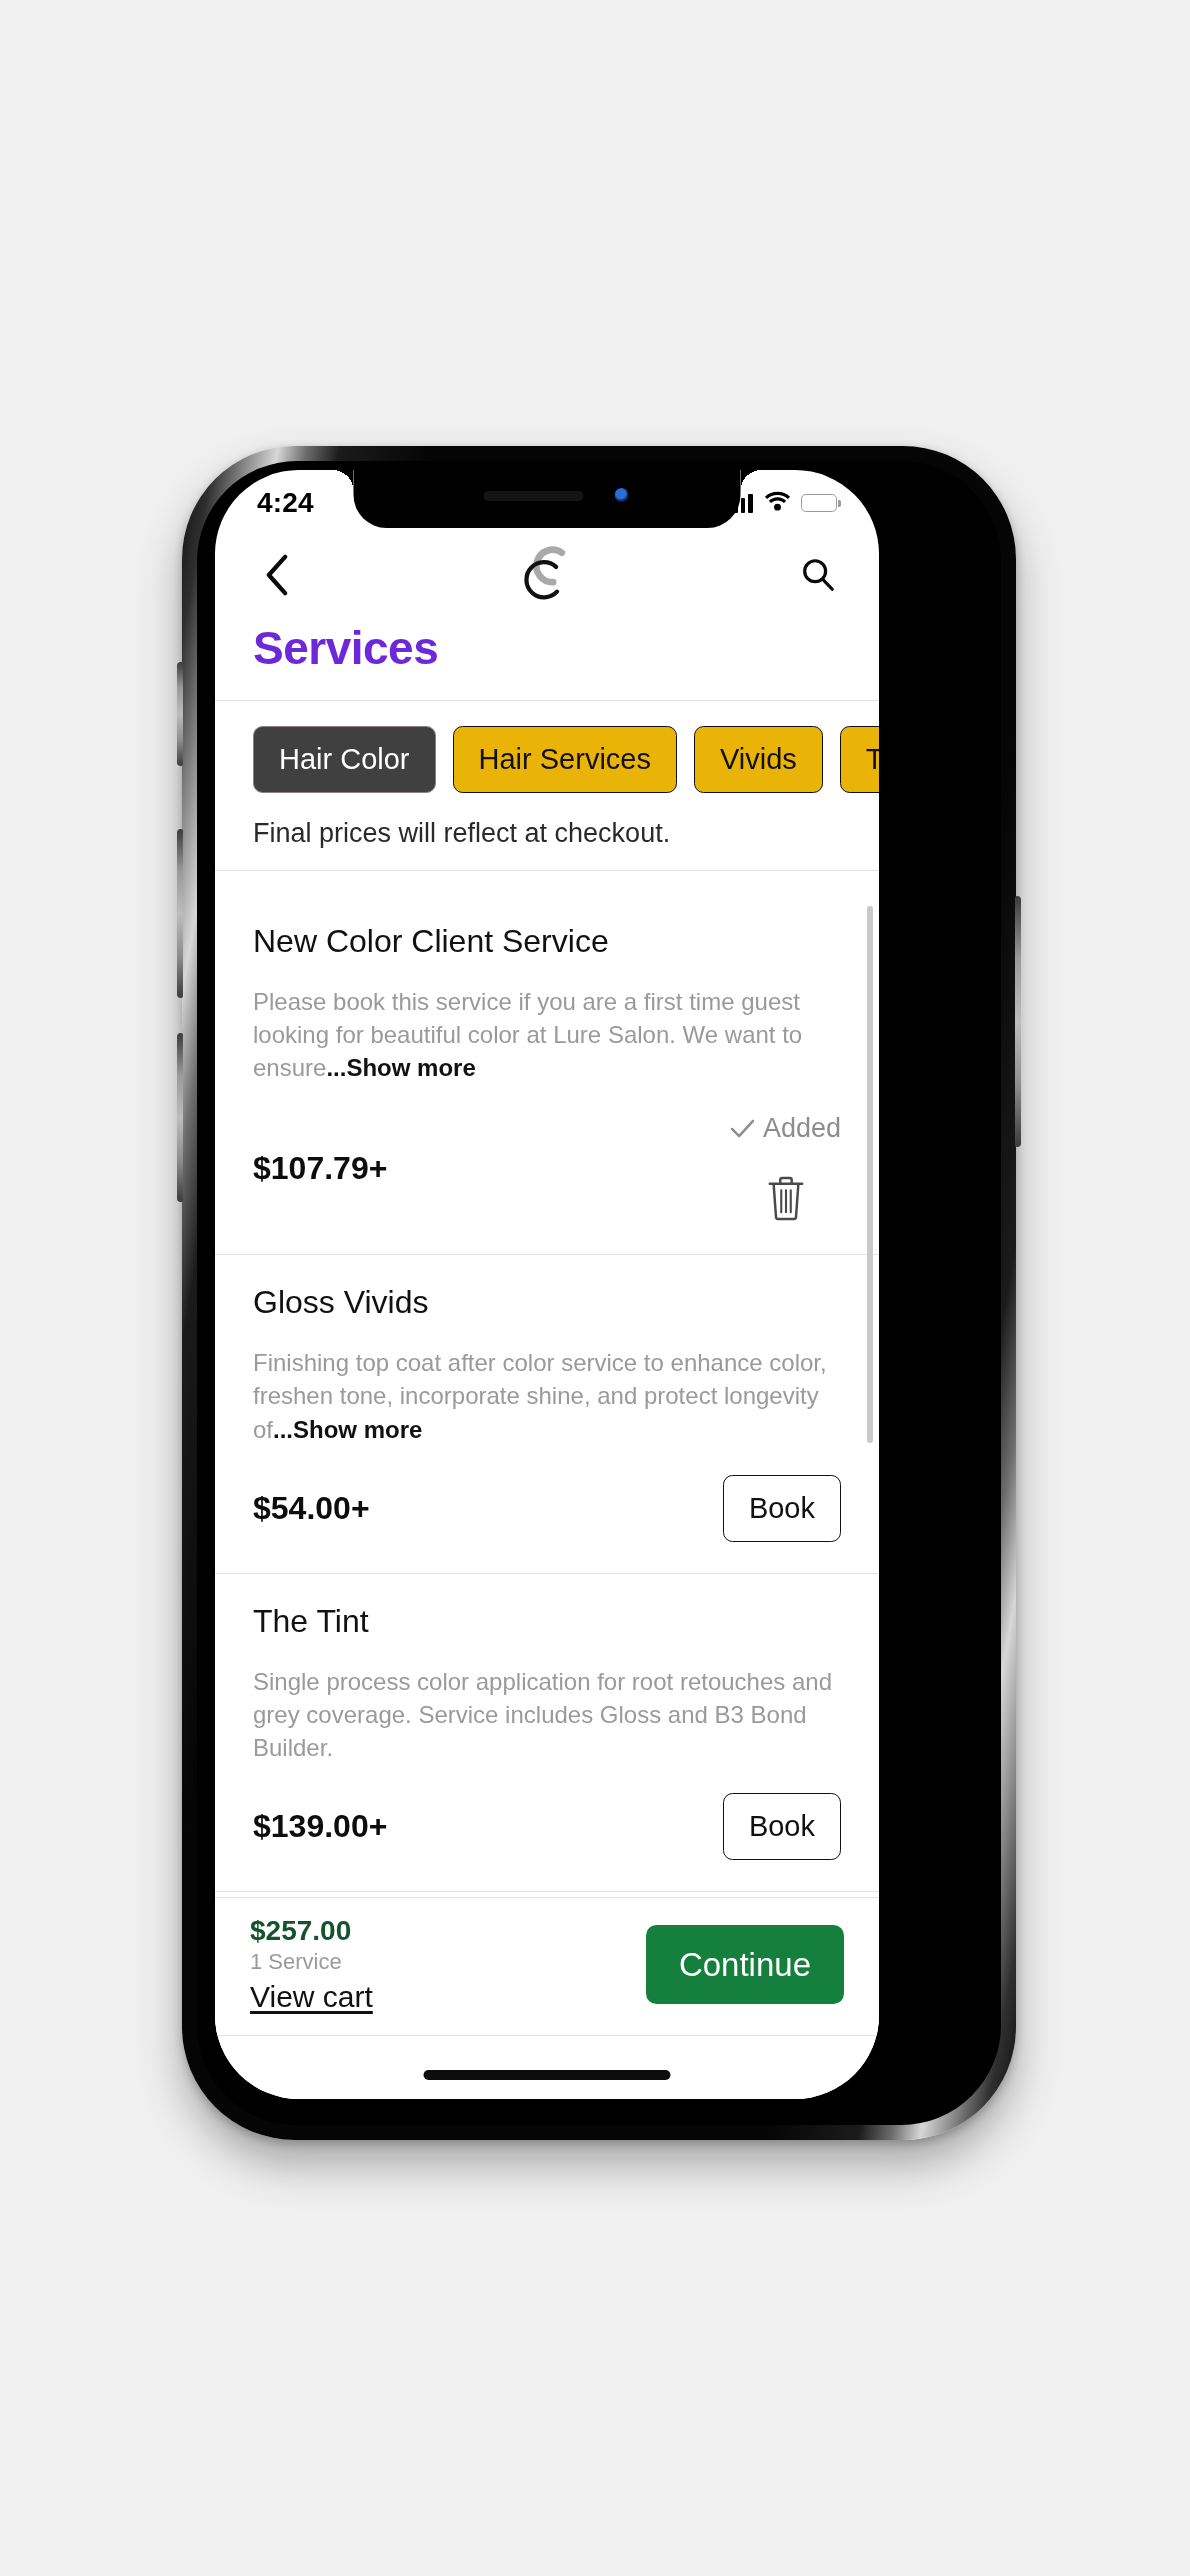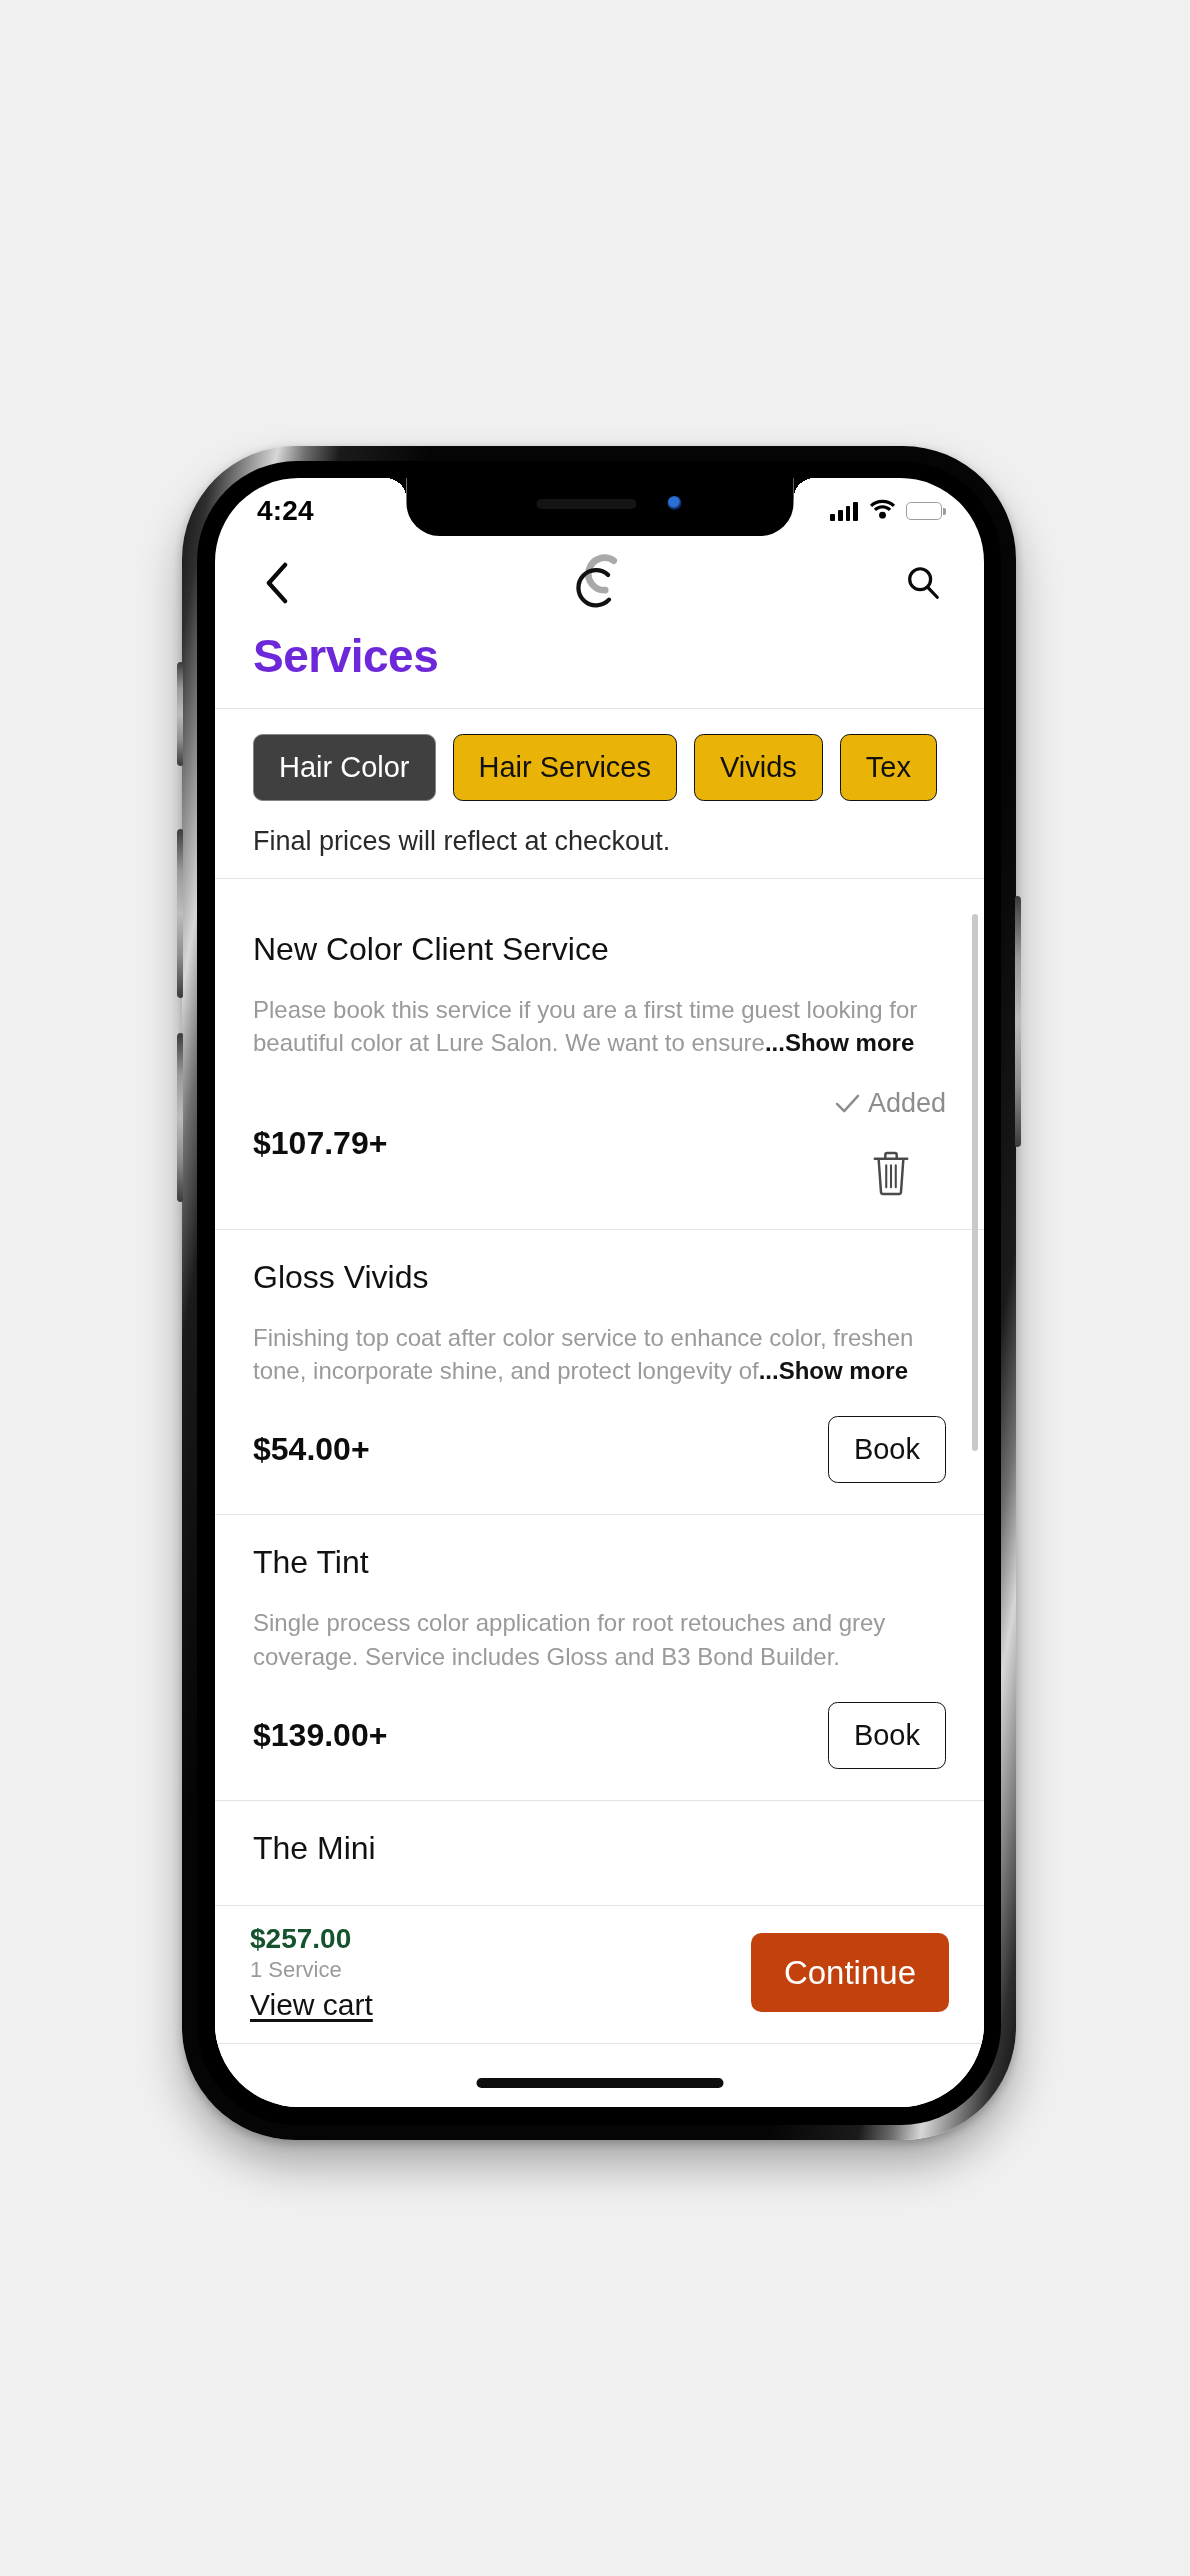--- a/index.html
+++ b/index.html
@@ -19,21 +19,21 @@
                       #6e6e6e 11%,#1b1b1b 14%,#050505 22%,#050505 78%,
                       #1b1b1b 86%,#6e6e6e 89%,#d7d7d7 91.5%,#8d8d8d 94%,
                       #2f2f2f 97%,#0b0b0b 100%);
     box-shadow:0 25px 44px rgba(0,0,0,.30), 0 3.8px 9.6px rgba(0,0,0,.22);
   }
   #phone-inner-bezel{
     position:absolute;left:15.3px;top:15.3px;right:15.3px;bottom:15.3px;
     border-radius:100px;background:#000;
   }
   #screen{
-    position:absolute;left:33px;top:32px;width:769px;height:1629px;
+    position:absolute;left:33px;top:24px;width:664px;height:1629px;
     border-radius:84px;background:#ffffff;overflow:hidden;
   }
 
   
   .side-btn{
     position:absolute;left:-4.8px;width:5.8px;border-radius:3.8px 1.9px 1.9px 3.8px;
     background:linear-gradient(180deg,#3b3b3b,#9a9a9a 25%,#bcbcbc 50%,#8e8e8e 75%,#3b3b3b);
   }
   #btn-silent{top:216px;height:104px;}
   #btn-volup{top:383px;height:169px;}
@@ -167,21 +167,21 @@
     display:flex;align-items:center;justify-content:space-between;z-index:20;
   }
   #cart-summary{display:flex;flex-direction:column;gap:1.9px;}
   #cart-total{font-size:28px;font-weight:bold;color:#14532d;line-height:1.15;}
   #cart-count{font-size:22px;color:#9a9a9a;line-height:1.2;}
   #view-cart{
     font-size:30px;color:#111;text-decoration:underline;text-underline-offset:3.8px;
     margin-top:2.9px;
   }
   #continue-btn{
-    background:#c2410c;color:#fff;border:none;border-radius:10.5px;
+    background:#15803d;color:#fff;border:none;border-radius:10.5px;
     font-size:33px;padding:23px 33px;line-height:1;
     font-family:"Liberation Sans",sans-serif;
   }
 
   #home-indicator{
     position:absolute;left:50%;transform:translateX(-50%);bottom:19px;
     width:247px;height:10.5px;border-radius:6.7px;background:#0d0d0d;z-index:25;
   }
 </style>
 </head>

